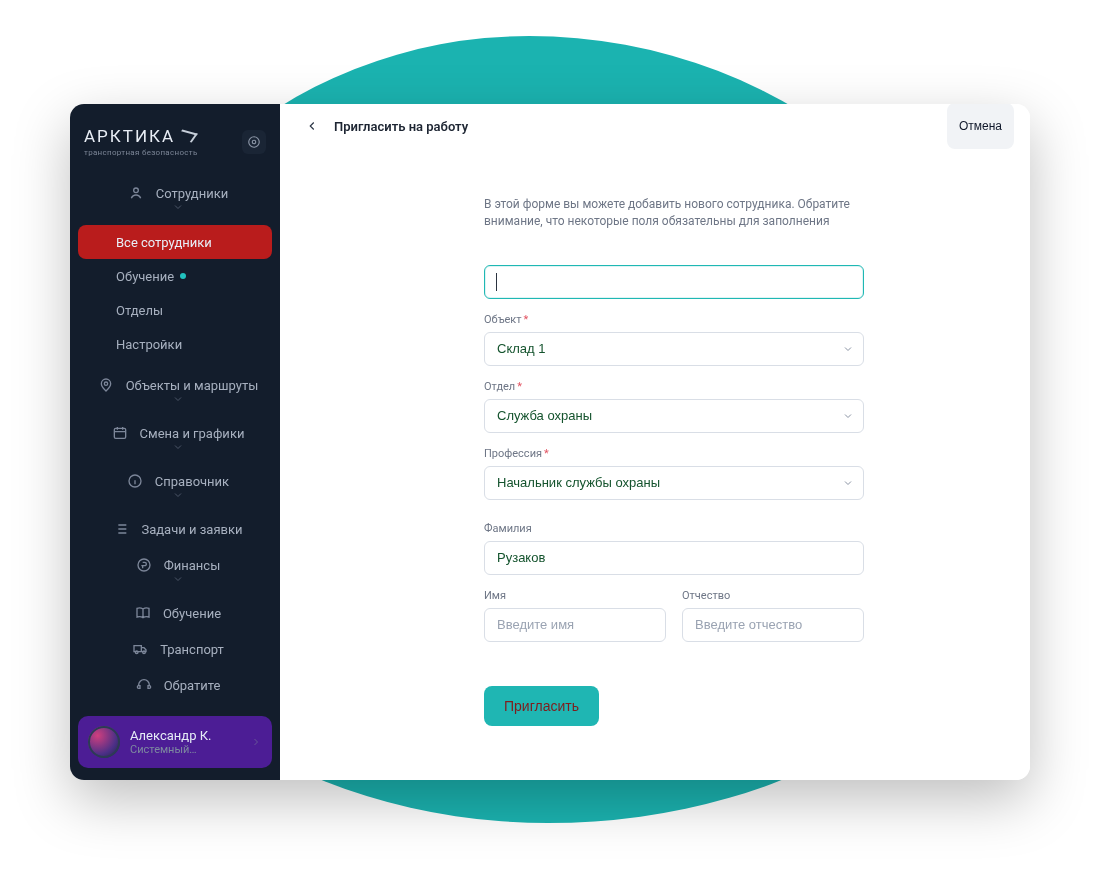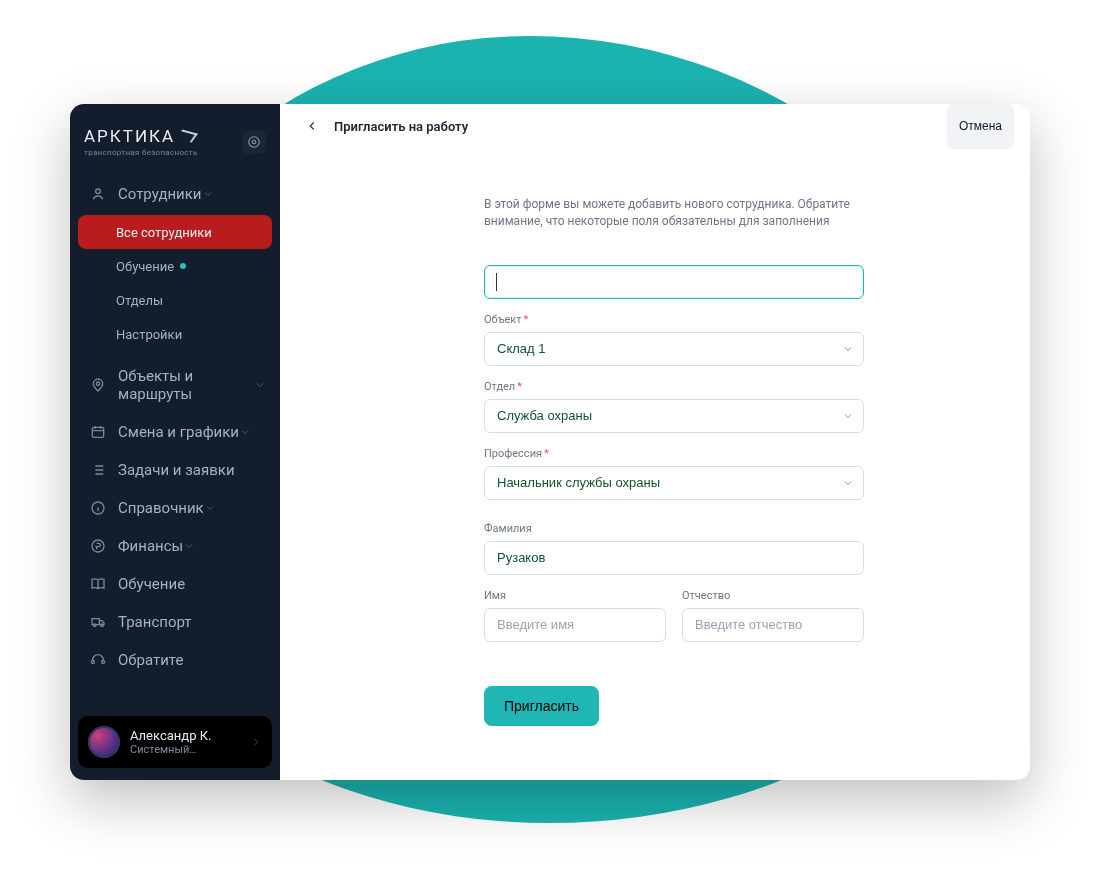--- a/index.html
+++ b/index.html
@@ -49,45 +49,46 @@
   .logo .wordmark { font-weight: 400; letter-spacing: 2px; font-size: 17px; color: #e8edf5; display: flex; align-items: center; }
   .logo .tagline { font-size: 8px; letter-spacing: 0.3px; color: #7b8596; margin-top: 2px; }
   .logo .plane { display:inline-block; width:16px; height:10px; border-top:2px solid #c6ced9; border-right:2px solid #c6ced9; transform: rotate(15deg) skewX(-20deg); margin-left:4px; }
   .collapse-btn {
     width: 24px; height: 24px; border-radius: 6px; background: #1a2535;
     display:flex; align-items:center; justify-content:center; cursor:pointer;
   }
   .collapse-btn svg { stroke:#8b95a6; }
 
   .nav-section {
-    display: flex; align-items: center; justify-content: flex-start;
+    display: flex; align-items: center; justify-content: space-between;
     padding: 10px 14px 10px 20px;
-    font-size: 15px;
+    font-size: 13px;
     cursor: pointer;
+    flex-direction: column;
   }
   .nav-section .left { display:flex; align-items:center; gap:12px; }
   .nav-section .icon { width: 16px; height: 16px; display:inline-flex; align-items:center; justify-content:center; }
   .nav-section .chev { opacity: .55; }
 
   .subnav {
     display:flex; flex-direction:column;
     padding: 2px 8px 6px 8px;
     gap: 0;
   }
   .sub-item {
     height: 34px; display:flex; align-items:center;
     padding-left: 38px; font-size: 13px;
     border-radius: 8px; cursor:pointer; position:relative;
   }
   .sub-item.active { background: #b91c1c; color: #e8eef8; }
   .badge-dot { width:6px; height:6px; border-radius:50%; background:#21c2bf; display:inline-block; margin-left:6px; }
 
   .user-card {
     margin: auto 8px 12px 8px;
-    background: #000000;
+    background: #4c1d95;
     border-radius: 10px;
     padding: 10px 10px;
     display:flex; align-items:center; gap:10px;
     cursor:pointer;
   }
   .avatar { width:32px; height:32px; border-radius:50%; background: radial-gradient(circle at 30% 30%, #cf3f7e, #4b2f87 60%, #1b2438); box-shadow: inset 0 0 0 2px #2c3b55; }
   .user-card .name { color:#e5ecf6; font-size:13px; }
   .user-card .role { color:#7e8aa0; font-size:11px; }
   .user-card .chev { margin-left:auto; opacity:.55; }
 
@@ -121,21 +122,21 @@
   .select-wrap { position:relative; }
   .select-wrap .chev-down {
     position:absolute; right:10px; top:50%; transform:translateY(-50%); pointer-events:none; color:#8a93a3;
   }
 
   .row-two { display:flex; gap:16px; }
   .row-two .field { flex:1; }
 
   .primary-btn {
     margin-top: 30px;
-    background:#1fb6b3; color:#000000; border:none; border-radius:8px;
+    background:#1fb6b3; color:#7f1d1d; border:none; border-radius:8px;
     padding: 12px 20px; font-size:14px; font-weight:500; cursor:pointer;
   }
 
   input::placeholder { color:#9aa3b2; }
   .caret {
     position:absolute; left:12px; top:8px; width:1px; height:18px; background:#2b3340;
     animation: blink 1.1s step-end infinite;
   }
   @keyframes blink { 50% { opacity: 0; } }
   .phone-wrap { position:relative; }
@@ -229,42 +230,42 @@
           <svg width="12" height="12" viewBox="0 0 24 24" fill="none" stroke="#7c8699" stroke-width="2">
             <path d="M6 9l6 6 6-6"></path>
           </svg>
         </span>
     </div>
 
     <div class="nav-section">
       <span class="left">
         <span class="icon">
           <svg width="16" height="16" viewBox="0 0 24 24" fill="none" stroke="#7c8699" stroke-width="2">
-              <path d="M8 6h12M8 12h12M8 18h12M4 6h.01M4 12h.01M4 18h.01"></path>
-            </svg>
-        </span>
-        <span>Задачи и заявки</span>
-      </span>
-    </div>
-
-    <div class="nav-section">
-      <span class="left">
-        <span class="icon">
-          <svg width="16" height="16" viewBox="0 0 24 24" fill="none" stroke="#7c8699" stroke-width="2">
               <circle cx="12" cy="12" r="9"></circle>
               <path d="M12 8h.01M11 12h1v5"></path>
             </svg>
         </span>
         <span>Справочник</span>
       </span>
       <span class="chev">
           <svg width="12" height="12" viewBox="0 0 24 24" fill="none" stroke="#7c8699" stroke-width="2">
             <path d="M6 9l6 6 6-6"></path>
           </svg>
         </span>
+    </div>
+
+    <div class="nav-section">
+      <span class="left">
+        <span class="icon">
+          <svg width="16" height="16" viewBox="0 0 24 24" fill="none" stroke="#7c8699" stroke-width="2">
+              <path d="M8 6h12M8 12h12M8 18h12M4 6h.01M4 12h.01M4 18h.01"></path>
+            </svg>
+        </span>
+        <span>Задачи и заявки</span>
+      </span>
     </div>
 
     <div class="nav-section">
       <span class="left">
         <span class="icon">
           <svg width="16" height="16" viewBox="0 0 24 24" fill="none" stroke="#7c8699" stroke-width="2">
               <circle cx="12" cy="12" r="9"></circle>
               <path d="M10 8h3a2.5 2.5 0 0 1 0 5h-3v4M8 13h6"></path>
             </svg>
         </span>

